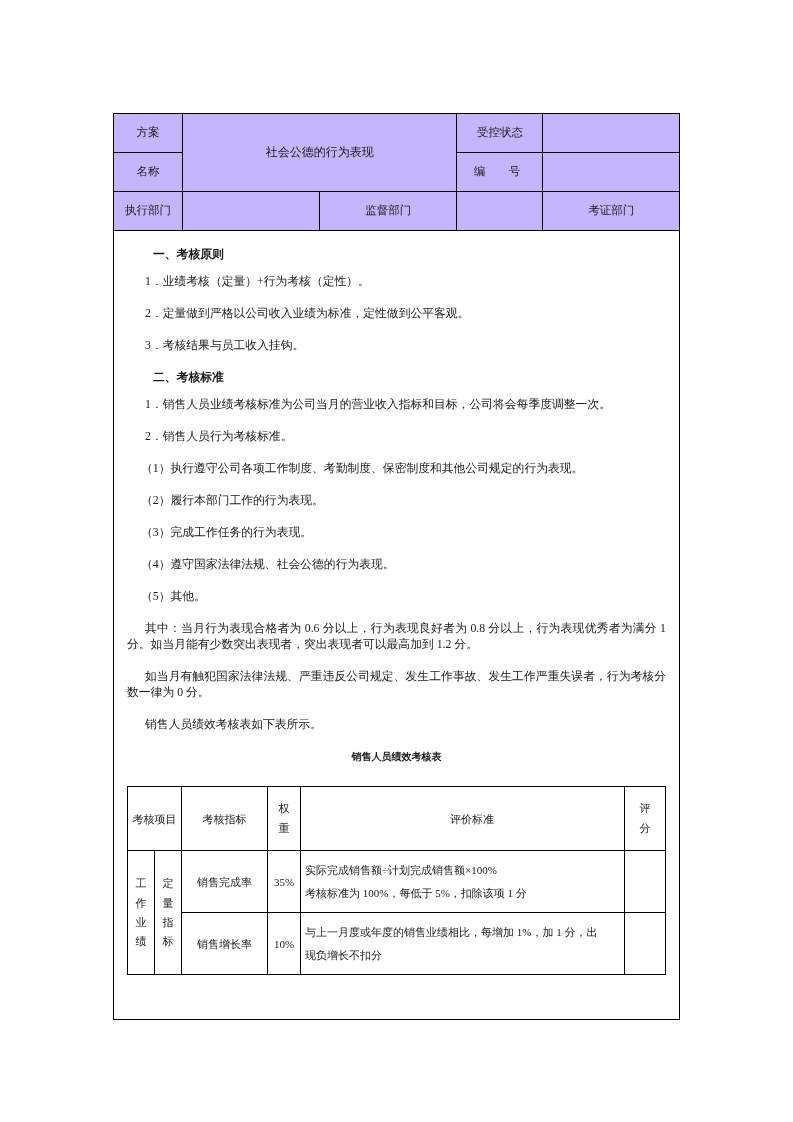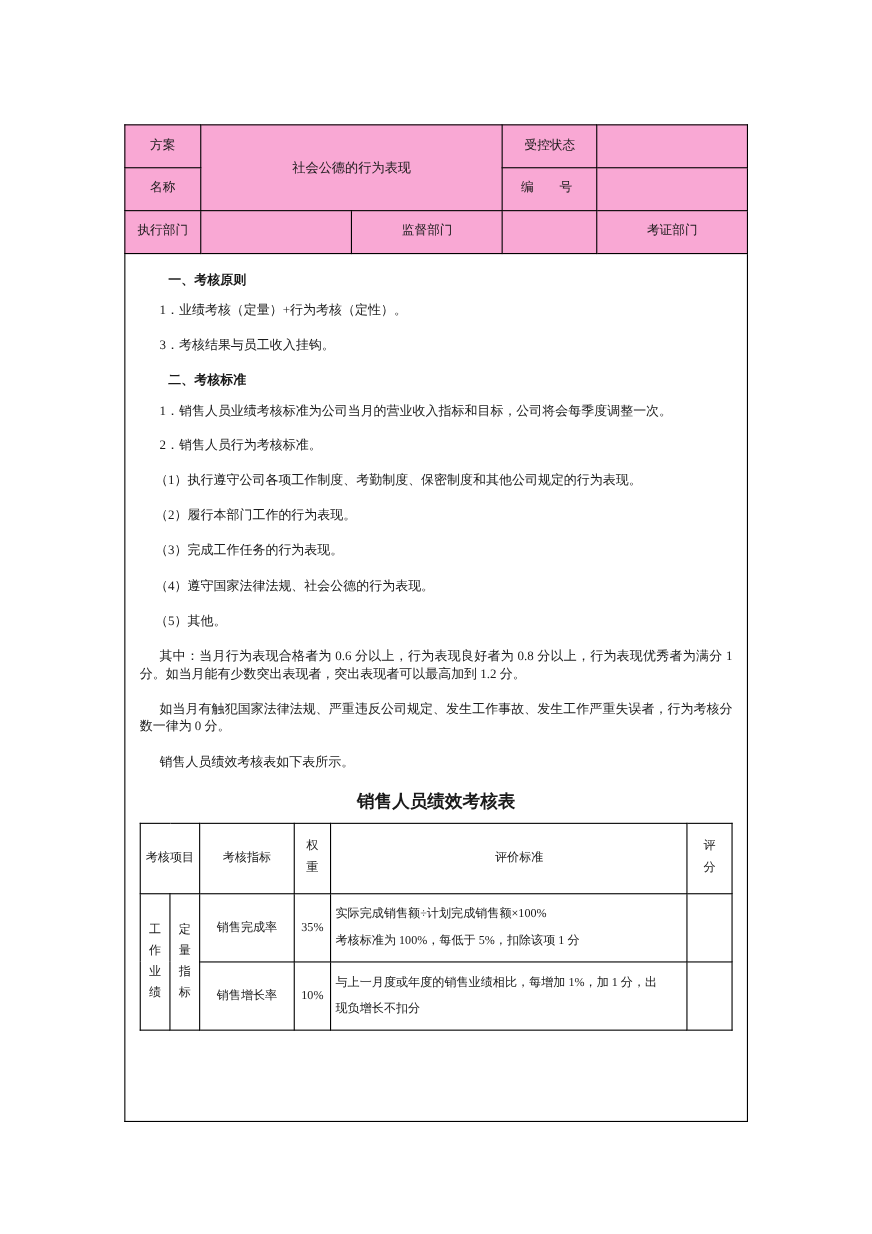--- a/index.html
+++ b/index.html
@@ -18,21 +18,21 @@
     width: 793px;
     height: 1122px;
     padding: 113px 113px 0 113px;
   }
 
   
   table.hdr {
     width: 567px;
     border-collapse: collapse;
     table-layout: fixed;
-    background: #f9a8d4;
+    background: #c4b5fd;
   }
   table.hdr td {
     border: 1px solid #000;
     font-size: 11.5px;
     text-align: center;
     vertical-align: middle;
     padding: 2px 3px;
     line-height: 1.9;
   }
   .hdr .c-lbl       { width: 57px;  }
@@ -63,24 +63,24 @@
     font-size: 11.8px;
     margin: 0 0 16px 18px;
     line-height: 1.35;
     text-align: justify;
   }
   p.item.sub      { margin-left: 14px; }
   p.item.wrap     { margin-left: 0; text-indent: 18px; }
   p.item.plain    { margin-left: 18px; }
 
   h4.tbl-title {
-    font-size: 16px;
+    font-size: 10px;
     font-weight: bold;
     text-align: center;
-    margin: 18px 0 8px 0;
+    margin: 18px 0 22px 0;
   }
 
   
   table.asmt {
     width: 100%;
     border-collapse: collapse;
     table-layout: fixed;
   }
   table.asmt td {
     border: 1px solid #000;
@@ -127,20 +127,21 @@
       <td class="tall"></td>
       <td class="tall">考证部门</td>
     </tr>
   </tbody>
     </table>
 
   <div class="content">
 
     <h3 class="sec">一、考核原则</h3>
     <p class="item">1．业绩考核（定量）+行为考核（定性）。</p>
+    <p class="item">2．定量做到严格以公司收入业绩为标准，定性做到公平客观。</p>
     <p class="item">3．考核结果与员工收入挂钩。</p>
 
     <h3 class="sec">二、考核标准</h3>
     <p class="item">1．销售人员业绩考核标准为公司当月的营业收入指标和目标，公司将会每季度调整一次。</p>
     <p class="item">2．销售人员行为考核标准。</p>
     <p class="item sub">（1）执行遵守公司各项工作制度、考勤制度、保密制度和其他公司规定的行为表现。</p>
     <p class="item sub">（2）履行本部门工作的行为表现。</p>
     <p class="item sub">（3）完成工作任务的行为表现。</p>
     <p class="item sub">（4）遵守国家法律法规、社会公德的行为表现。</p>
     <p class="item sub">（5）其他。</p>

